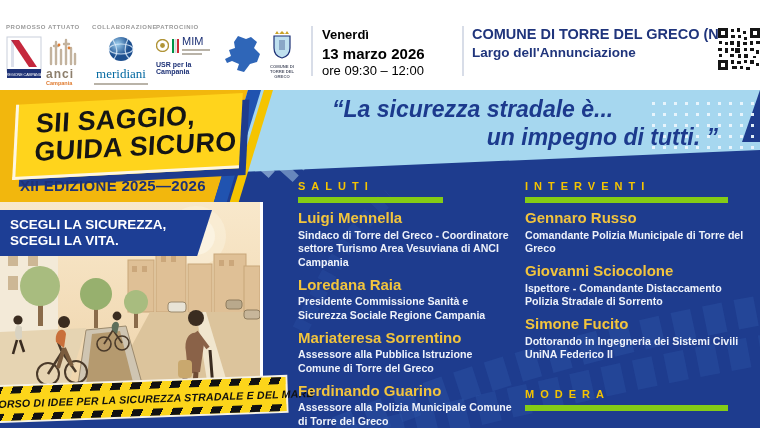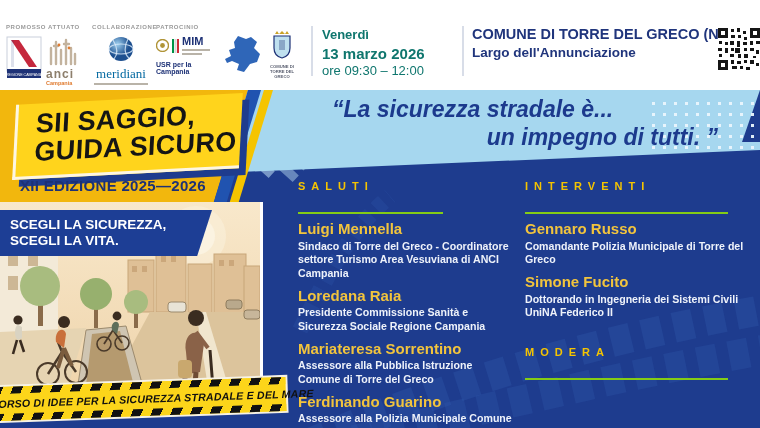--- a/index.html
+++ b/index.html
@@ -6,21 +6,21 @@
   .poster{
     position:relative;width:760px;height:428px;overflow:hidden;
     background:#1e3c8e;
     font-family:"Liberation Sans",sans-serif;
   }
   
   .header{position:absolute;left:0;top:0;width:760px;height:90px;background:#ffffff;}
   .sp-label{position:absolute;top:24px;font-size:6px;font-weight:700;letter-spacing:.6px;color:#9a9a9a;}
   .logo{position:absolute;top:36px;}
   .sep{position:absolute;top:26px;width:2px;height:50px;background:#d8dde8;}
-  .datebox{position:absolute;left:322px;top:27px;color:#0f766e;line-height:1.3;}
+  .datebox{position:absolute;left:322px;top:27px;color:#000000;line-height:1.3;}
   .datebox .d1{font-size:13px;font-weight:600;}
   .datebox .d2{font-size:15px;font-weight:800;}
   .datebox .d3{font-size:13px;font-weight:500;}
   .venuebox{position:absolute;left:472px;top:25px;color:#20357c;line-height:1.32;font-weight:800;}
   .venuebox .v1{font-size:14.5px;}
   .venuebox .v2{font-size:13.5px;}
   
   .lightband{position:absolute;left:240px;top:90px;width:520px;height:82px;background:#a6d7ef;
     clip-path:polygon(0 0,100% 0,100% 60px,0 82px);}
   .corner-wedge{position:absolute;right:0;top:90px;width:18px;height:52px;background:#1e3c8e;
@@ -49,21 +49,21 @@
   
   .tape{position:absolute;left:-6px;top:382px;width:292px;height:34px;transform:rotate(-2deg);
     background:#fcd51a;box-shadow:0 0 0 2px #f6f2e6;display:flex;flex-direction:column;}
   .tape .stripe{height:7px;background:repeating-linear-gradient(115deg,#111 0 9px,#fcd51a 9px 18px);}
   .tape .mid{flex:1;display:flex;align-items:center;justify-content:center;
     font-size:10.6px;font-weight:900;font-style:italic;color:#101010;letter-spacing:.2px;white-space:nowrap;}
   
   .col{position:absolute;color:#fff;}
   .col-saluti{left:298px;top:180px;width:215px;}
   .col-interventi{left:525px;top:180px;width:225px;}
-  .sec-head{font-size:11px;font-weight:900;letter-spacing:6px;color:#f5c400;padding-bottom:20px;border-bottom:2px solid #84cc16;}
+  .sec-head{font-size:11px;font-weight:900;letter-spacing:6px;color:#f5c400;padding-bottom:5px;border-bottom:6px solid #84cc16;}
   .speaker{margin-top:7px;}
   .s-name{font-size:15px;font-weight:900;color:#f2c43d;line-height:1.1;}
   .s-role{font-size:10.6px;font-weight:600;color:#eef2fa;line-height:1.3;margin-top:2px;}
   .modera-head{margin-top:26px;}
   
   .tracks{position:absolute;left:0;top:0;width:760px;height:428px;pointer-events:none;}
   .qr{position:absolute;left:718px;top:28px;width:42px;height:42px;}
   .tiny-bar{height:2px;background:#b9b3a8;margin-top:2px;}
 </style>
 </head>
@@ -130,21 +130,21 @@
         <svg width="13" height="13" viewBox="0 0 13 13">
           <circle cx="6.5" cy="6.5" r="6" fill="none" stroke="#b09437" stroke-width="1.4"></circle>
           <circle cx="6.5" cy="6.5" r="2.4" fill="#b09437"></circle>
         </svg>
         <svg width="7" height="14" viewBox="0 0 7 14">
           <rect x="0" y="0" width="2" height="14" fill="#009246"></rect>
             <rect x="2.5" y="0" width="2" height="14" fill="#d8d8d8"></rect>
             <rect x="5" y="0" width="2" height="14" fill="#ce2b37"></rect>
         </svg>
         <div>
-          <div style="font-size:11px;font-weight:700;color:#1d3176;line-height:1">MIM</div>
+          <div style="font-size:11px;font-weight:400;color:#1d3176;line-height:1">MIM</div>
           <div class="tiny-bar" style="width:28px"></div>
           <div class="tiny-bar" style="width:20px"></div>
         </div>
       </div>
       <div style="font-size:7px;font-weight:800;color:#1d3176;margin-top:6px">USR per la Campania</div>
     </div>
 
     <div class="logo" style="left:224px;top:34px">
       <svg width="40" height="46" viewBox="0 0 40 46">
         <path d="M14,2 L22,5 L27,3 L33,8 L30,14 L36,20 L33,28 L26,30 L20,38 L13,36 L15,30 L8,27 L3,29 L1,25 L7,22 L5,16 L11,14 L10,8 Z" fill="#2f66b8"></path>
@@ -375,20 +375,24 @@
   </div>
 
   <div class="col col-interventi">
     <div class="sec-head" style="width:203px">INTERVENTI</div>
 
     <div class="speaker">
       <div class="s-name">Gennaro Russo</div>
       <div class="s-role">Comandante Polizia Municipale di Torre del Greco</div>
     </div>
     <div class="speaker">
+      <div class="s-name">Giovanni Sciocolone</div>
+      <div class="s-role">Ispettore - Comandante Distaccamento Polizia Stradale di Sorrento</div>
+    </div>
+    <div class="speaker">
       <div class="s-name">Simone Fucito</div>
       <div class="s-role">Dottorando in Ingegneria dei Sistemi Civili UniNA Federico II</div>
     </div>
 
     <div class="sec-head modera-head" style="width:203px">MODERA</div>
 
   </div>
 
 </div>
 

